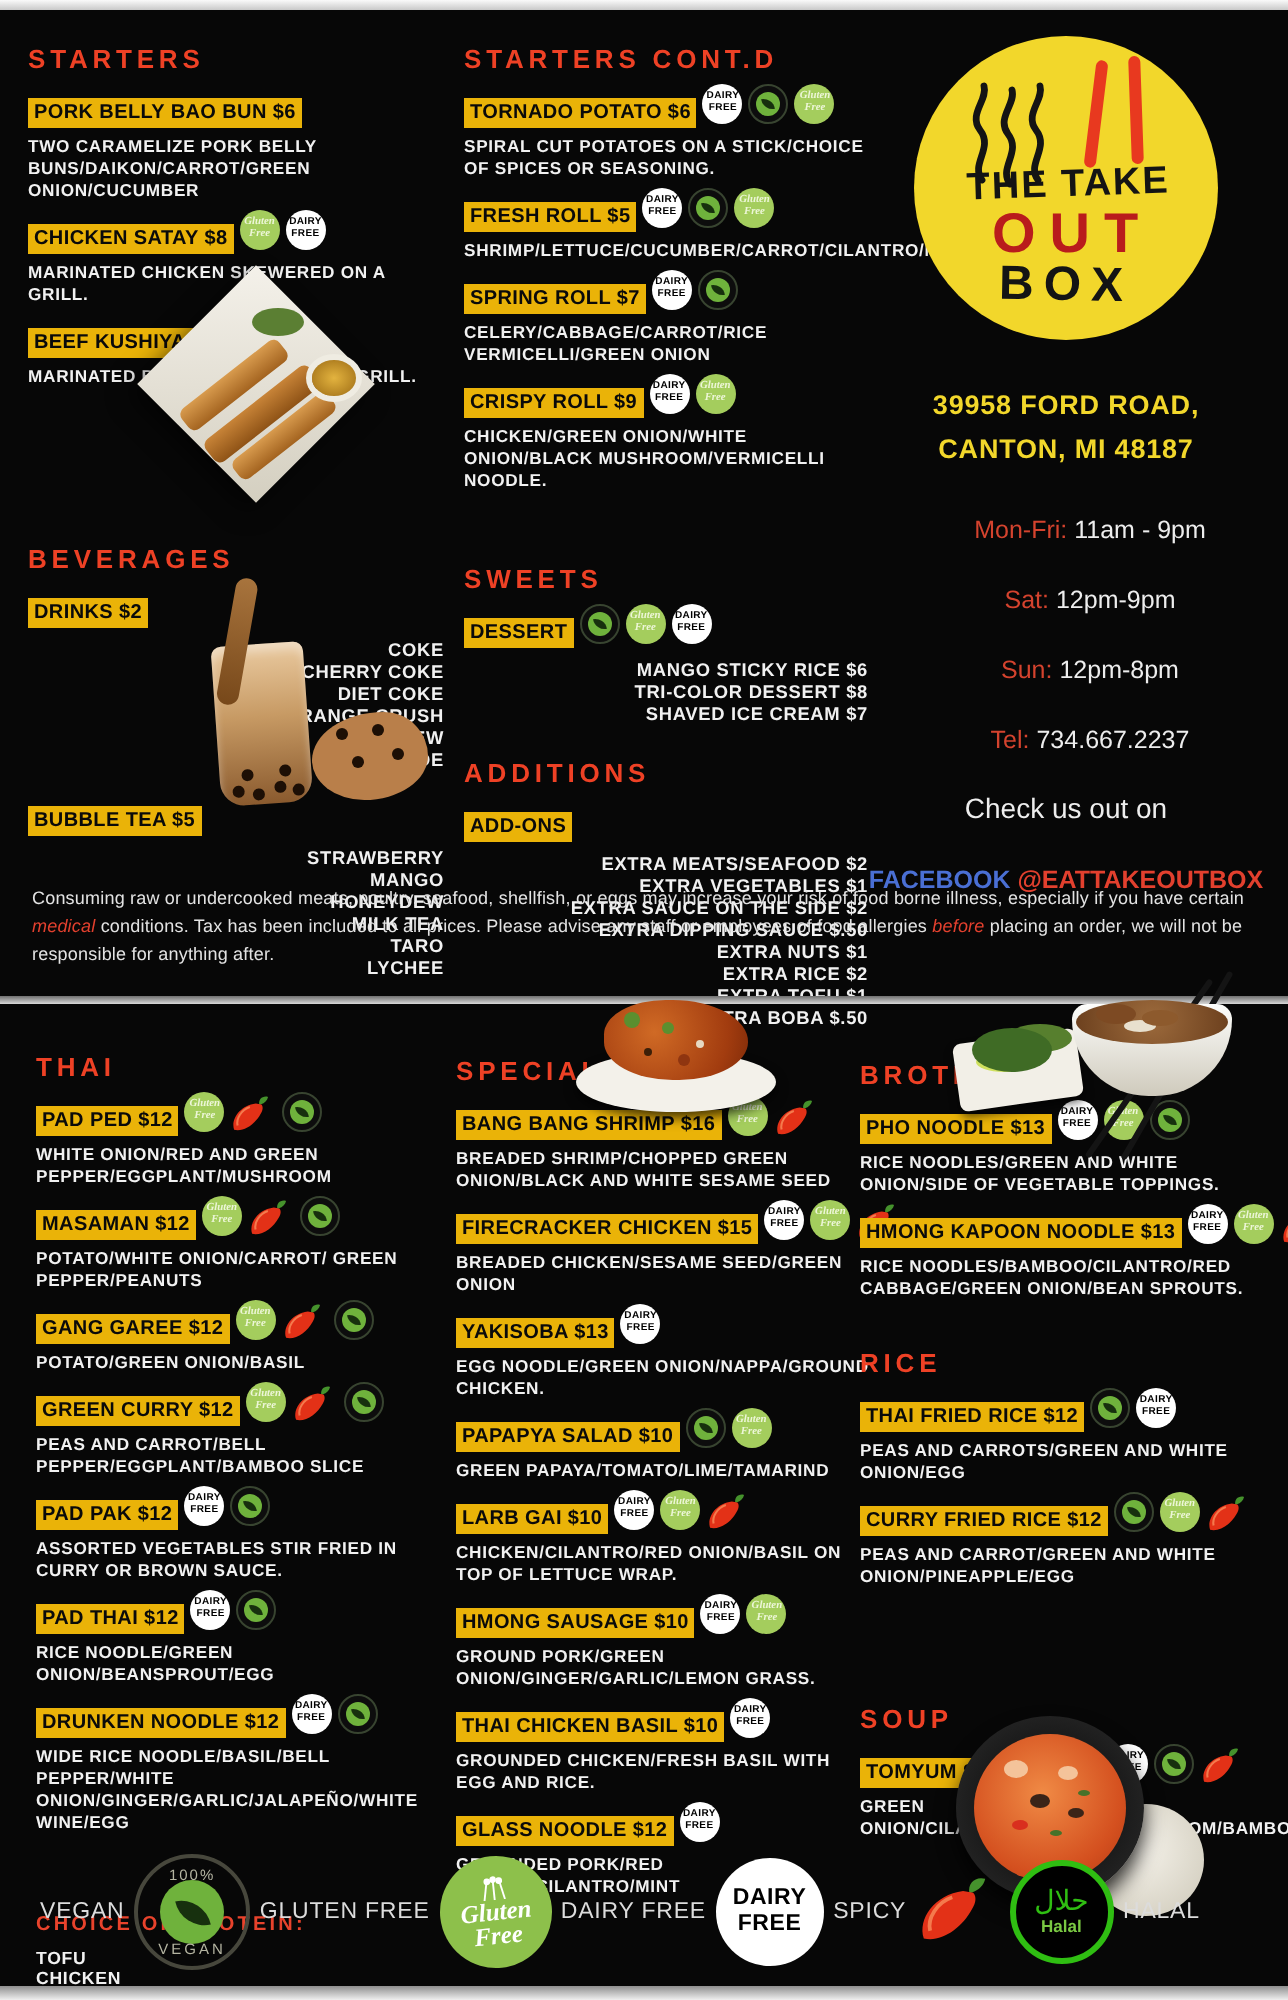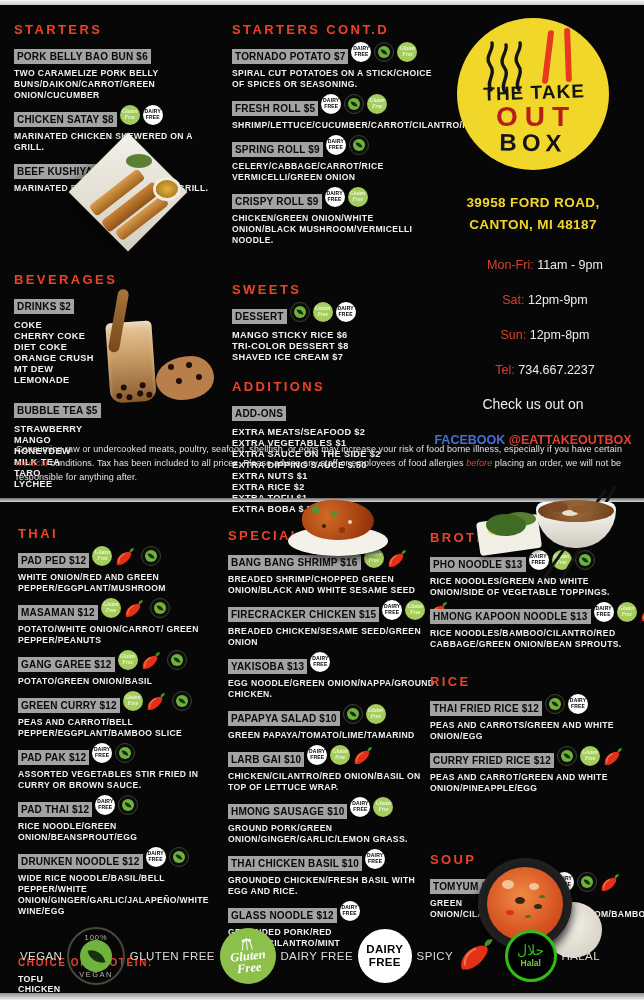--- a/index.html
+++ b/index.html
@@ -7,25 +7,25 @@
         font-family:"Liberation Sans",sans-serif;}
   .edge-top{position:absolute;top:0;left:0;right:0;height:5px;background:linear-gradient(#fafafa,#c9c9c9);}
   .edge-bottom{position:absolute;bottom:0;left:0;right:0;height:7px;background:linear-gradient(#8f8f8f,#efefef);}
   .fold-line{position:absolute;top:498px;left:0;right:0;height:4px;background:linear-gradient(#6f6f6f,#d8d8d8);}
 
   .col{position:absolute;}
   .sec{margin-bottom:13px;}
   .sec-title{font-size:13px;font-weight:700;color:#ee4125;letter-spacing:2.4px;margin-bottom:11px;}
   .mi{margin-bottom:10px;}
   .mi-row{display:flex;align-items:center;gap:3px;height:17px;}
-  .mi-label{background:#a3a3a3;color:#0a0a0a;font-size:10px;font-weight:700;letter-spacing:.2px;
+  .mi-label{background:#eab308;color:#0a0a0a;font-size:10px;font-weight:700;letter-spacing:.2px;
             padding:2px 3px;white-space:nowrap;}
   .mi-desc{margin-top:3px;font-size:8.6px;font-weight:700;color:#f1f1f1;letter-spacing:.35px;line-height:1.28;}
   .sec.list .mi-desc{font-size:9.2px;line-height:1.2;margin-top:5px;}
-  .sec.list .mi{margin-bottom:16px;}
+  .sec.list .mi{margin-bottom:16px;text-align:right;}
 
   
   .b{flex:0 0 auto;margin-top:-9px;}
   .b-df{width:20px;height:20px;border-radius:50%;background:#fff;display:flex;flex-direction:column;
         align-items:center;justify-content:center;color:#000;font-size:5px;font-weight:800;line-height:1.15;
         letter-spacing:.2px;}
   .b-gf{width:20px;height:20px;border-radius:50%;background:#a4cd5d;display:flex;flex-direction:column;
         align-items:center;justify-content:center;color:#edf6d8;font-size:5.4px;font-style:italic;
         font-weight:700;line-height:1.1;font-family:"Liberation Serif",serif;}
   .b-vg{width:20px;height:20px;border-radius:50%;background:#0d0d0d;border:1px solid #384430;
@@ -219,21 +219,21 @@
         </div>
     </div>
   </div>
 
   <div class="col" style="left:232px;top:22px;width:202px;">
     <div class="sec">
       <div class="sec-title">STARTERS CONT.D</div>
       <div class="sec-items">
           <div class="mi">
             <div class="mi-row">
-              <span class="mi-label">TORNADO POTATO $7</span>
+              <span class="mi-label">TORNADO POTATO $6</span>
               <span class="b b-df">
                 <span>DAIRY</span>
                 <span>FREE</span>
               </span>
               <span class="b b-vg">
                 <span class="vg-in">
                   <span class="vg-leaf"></span>
                 </span>
               </span>
               <span class="b b-gf">
@@ -261,21 +261,21 @@
                 <span>Gluten</span>
                 <span>Free</span>
               </span>
             </div>
             <div class="mi-desc">
               <div>SHRIMP/LETTUCE/CUCUMBER/CARROT/CILANTRO/MINT</div>
             </div>
           </div>
           <div class="mi">
             <div class="mi-row">
-              <span class="mi-label">SPRING ROLL $9</span>
+              <span class="mi-label">SPRING ROLL $7</span>
               <span class="b b-df">
                 <span>DAIRY</span>
                 <span>FREE</span>
               </span>
               <span class="b b-vg">
                 <span class="vg-in">
                   <span class="vg-leaf"></span>
                 </span>
               </span>
             </div>

